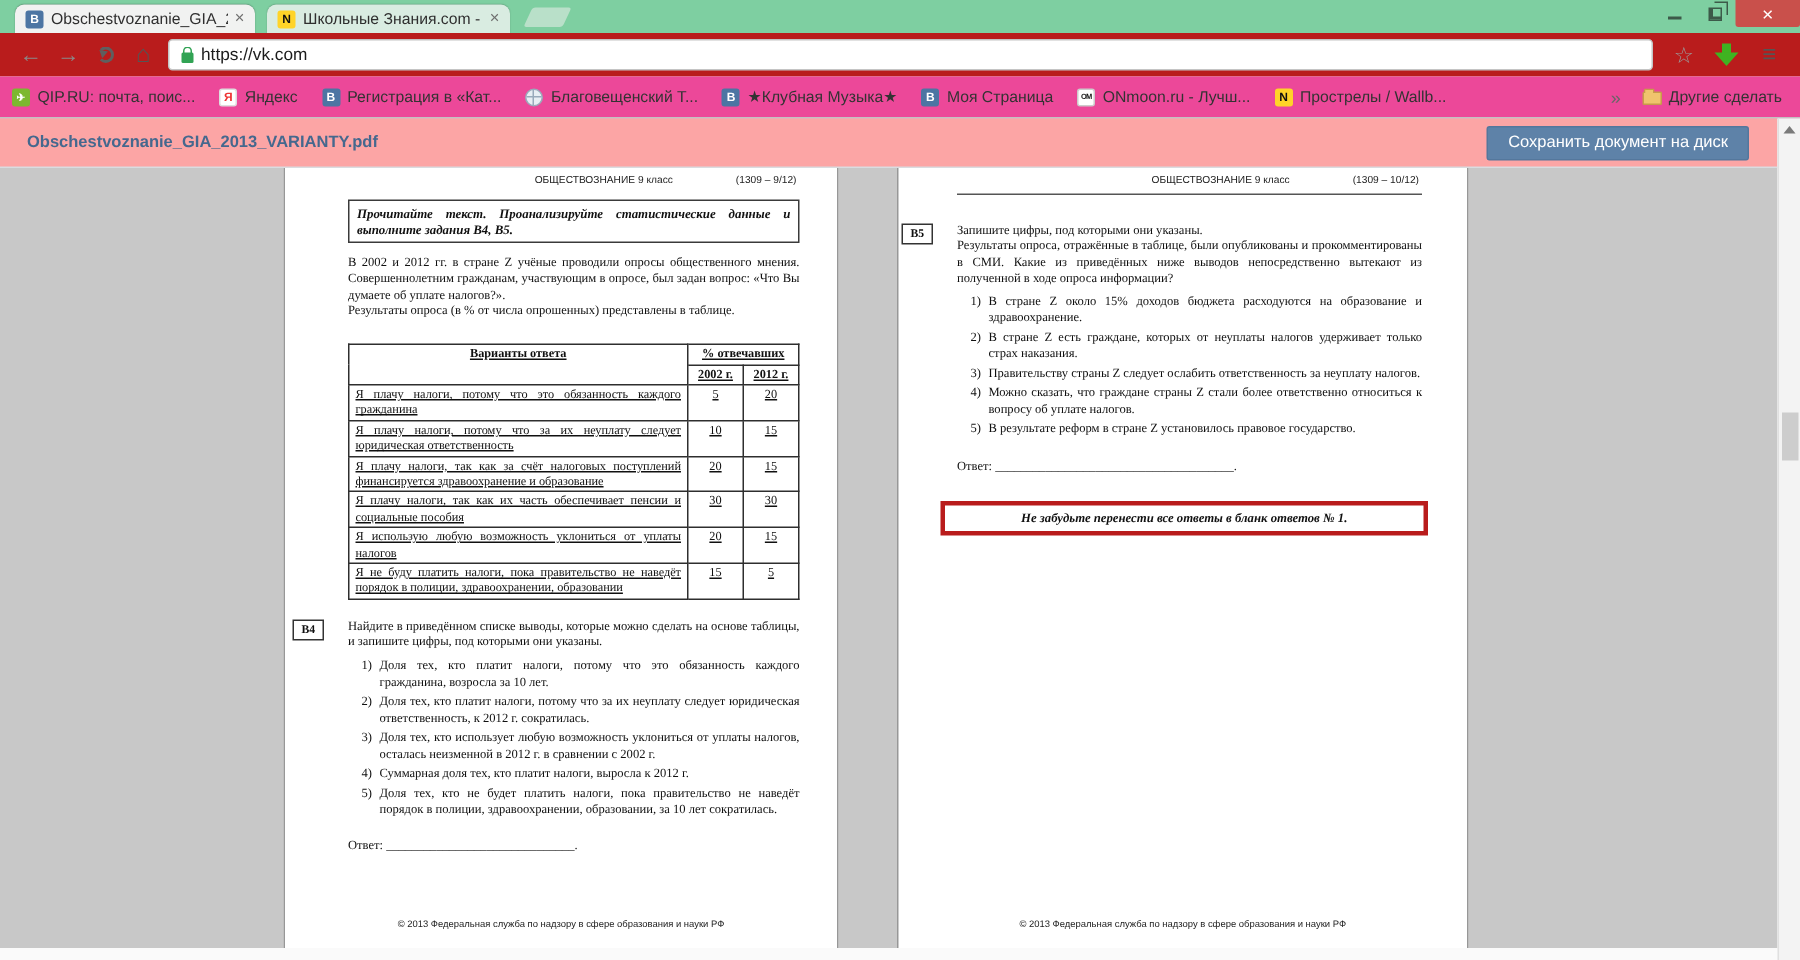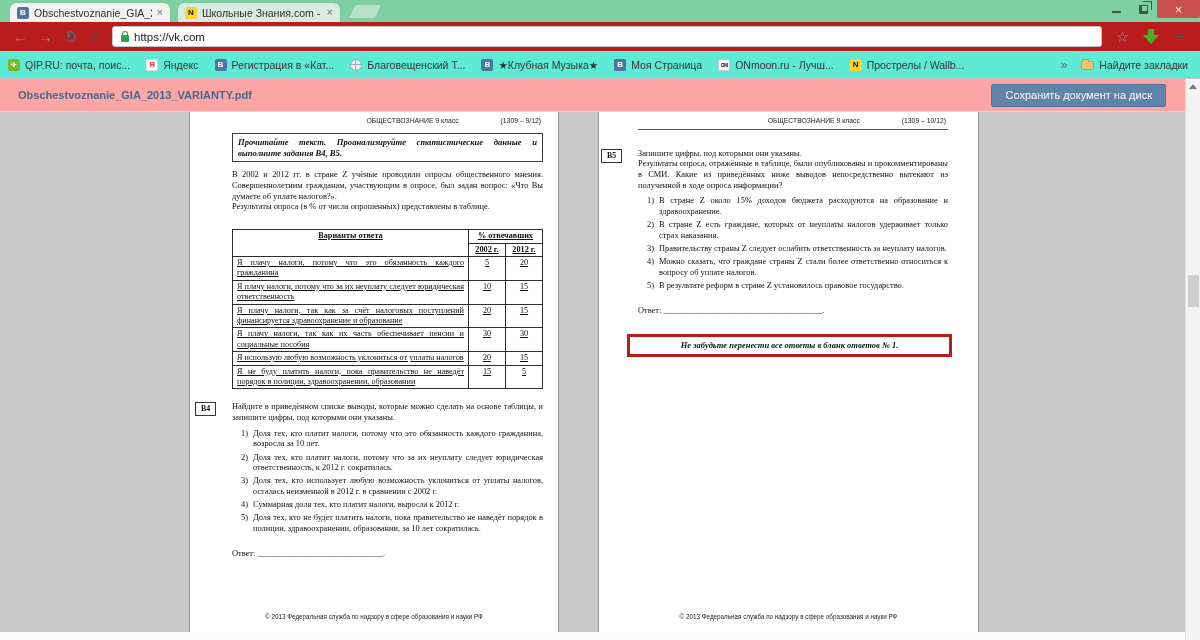--- a/index.html
+++ b/index.html
@@ -51,21 +51,21 @@
   .icon-star { color:#9b9b9b; font-size:15px; }
   .icon-star::before { content:"☆"; }
   .dl-arrow { width:16px; height:16px; position:relative; margin:0 8px; }
   .dl-arrow::before { content:""; position:absolute; left:5px; top:0; width:6px; height:7px; background:#3fb321; }
   .dl-arrow::after { content:""; position:absolute; left:0; top:6px; border-left:8px solid transparent;
                      border-right:8px solid transparent; border-top:9px solid #3fb321; }
   .icon-menu { color:#555; font-size:16px; font-weight:bold; }
   .icon-menu::before { content:"≡"; }
 
   
-  .bookmarksbar { position:absolute; top:51px; left:0; right:0; height:28px; background:#5eead4;
+  .bookmarksbar { position:absolute; top:51px; left:0; right:0; height:28px; background:#ec4899;
                   border-bottom:1px solid #c2c2c2; display:flex; align-items:center; padding:0 8px;
                   font-size:10.5px; color:#333; }
   .bm { display:flex; align-items:center; margin-right:16px; white-space:nowrap; }
   .fav { width:12px; height:12px; border-radius:2px; margin-right:5px; flex:none;
          display:flex; align-items:center; justify-content:center; font-size:8px; font-weight:bold; }
   .fav-qip { background:#7cb82f; }
   .fav-qip::before { content:"✈"; color:#fff; font-size:7px; }
   .fav-ya { background:#fff; border:1px solid #ddd; color:#e33; }
   .fav-ya::before { content:"Я"; }
   .fav-vk { background:#4c75a3; color:#fff; }
@@ -92,21 +92,21 @@
                  color:#45688e; }
   .vk-save { position:absolute; right:19px; top:5px; height:23px; background:#5e82a8;
              border:1px solid #54779c; border-radius:2px; color:#fff; font-size:11px;
              padding:0 13px; line-height:21px; }
 
   
   .viewer { position:absolute; top:112px; left:0; width:1185px; height:520px; background:#c8c8c8; }
   .page { position:absolute; top:0; height:520px; background:#fff;
           border-left:1px solid #979797; border-right:1px solid #979797;
           font-family:"Liberation Serif", serif; font-size:8.4px; line-height:1.27; color:#101010; }
-  .page-left { left:189px; width:370px; padding:5px 15px 0 42px; }
+  .page-left { left:189px; width:370px; padding:5px 25px 0 42px; }
   .page-right { left:598px; width:381px; padding:5px 30px 0 39px; }
   .doc-header { display:flex; justify-content:flex-end; gap:42px; font-family:"Liberation Sans",sans-serif;
                 font-size:6.8px; color:#222; padding-right:2px; }
   .doc-rule { border:none; border-top:1px solid #555; margin:3px 0 0 0; }
   .instr-box { border:1px solid #3a3a3a; padding:3px 5px; font-weight:bold; font-style:italic;
                margin-top:7px; font-size:8.6px; text-align:justify; }
   .para { margin-top:8px; text-align:justify; }
   .para + .para { margin-top:0; }
   table.doc-table { border-collapse:collapse; margin-top:16px; width:100%; font-size:8.2px;text-decoration:underline; }
   .doc-table th, .doc-table td { border:1px solid #2e2e2e; padding:1px 4px; vertical-align:top; }
@@ -203,21 +203,21 @@
     <span>ONmoon.ru - Лучш...</span>
   </div>
   <div class="bm">
     <span class="fav fav-n"></span>
     <span>Прострелы / Wallb...</span>
   </div>
   <div class="bm-spacer"></div>
   <div class="bm-chevron"></div>
   <div class="bm" style="margin-right:4px;">
     <span class="folder"></span>
-    <span>Найдите закладки</span>
+    <span>Другие сделать</span>
   </div>
 </div>
 
 <div class="vkheader">
   <div class="vk-filename">Obschestvoznanie_GIA_2013_VARIANTY.pdf</div>
   <div class="vk-save">Сохранить документ на диск</div>
 </div>
 
 <div class="viewer">
 

